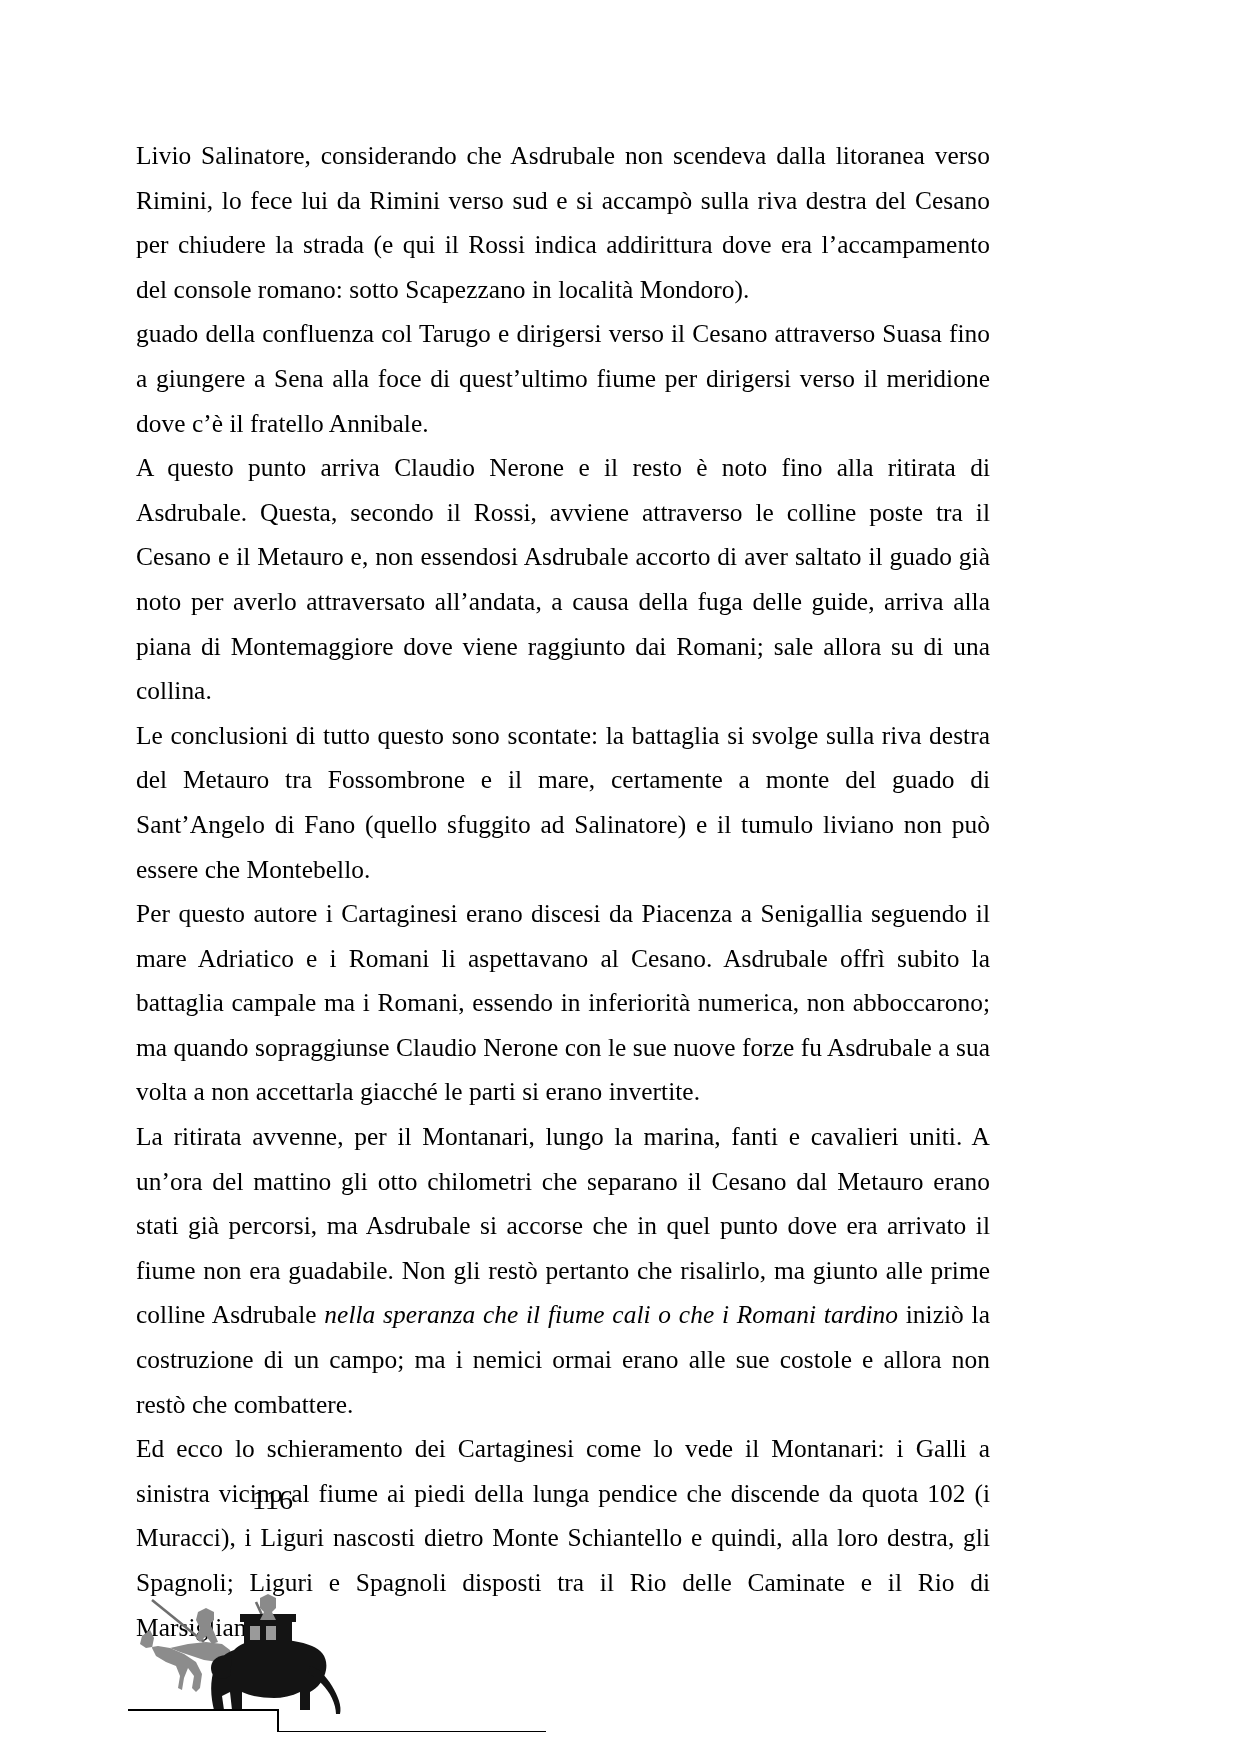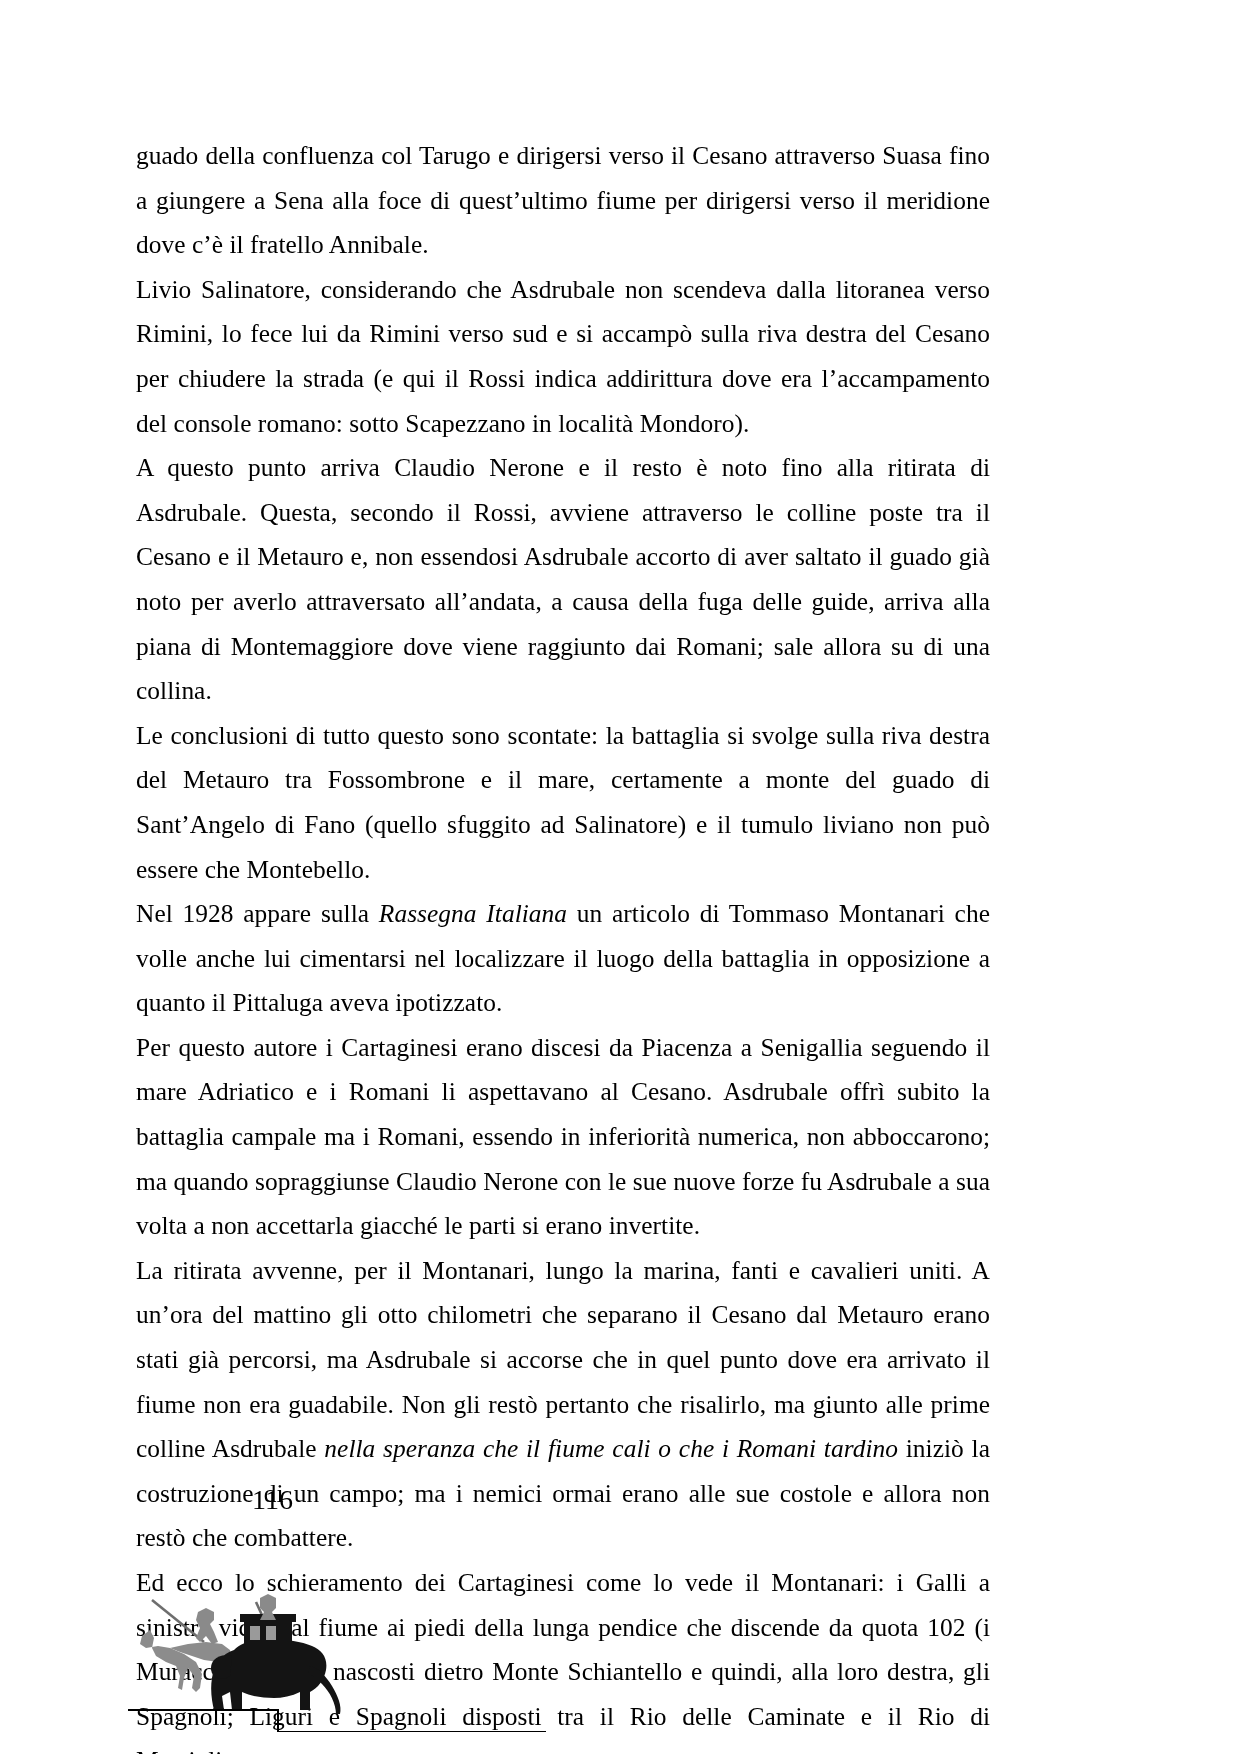--- a/index.html
+++ b/index.html
@@ -69,29 +69,28 @@
     text-align: right;
   }
 </style>
 </head>
 <body>
 
 <div class="page">
 
   <div class="text-column">
 
+    <p class="para">Livio Salinatore, considerando che Asdrubale non scendeva dalla litoranea verso Rimini, lo fece lui da Rimini verso sud e si accampò sulla riva destra del Cesano per chiudere la strada (e qui il Rossi indica addirittura dove era l’accampamento del console romano: sotto Scapezzano in località Mondoro).</p>
+
     <p class="para">guado della confluenza col Tarugo e dirigersi verso il Cesano attraverso Suasa fino a giungere a Sena alla foce di quest’ultimo fiume per dirigersi verso il meridione dove c’è il fratello Annibale.</p>
-
-    <p class="para">Livio Salinatore, considerando che Asdrubale non scendeva dalla litoranea verso Rimini, lo fece lui da Rimini verso sud e si accampò sulla riva destra del Cesano per chiudere la strada (e qui il Rossi indica addirittura dove era l’accampamento del console romano: sotto Scapezzano in località Mondoro).</p>
 
     <p class="para">A questo punto arriva Claudio Nerone e il resto è noto fino alla ritirata di Asdrubale. Questa, secondo il Rossi, avviene attraverso le colline poste tra il Cesano e il Metauro e, non essendosi Asdrubale accorto di aver saltato il guado già noto per averlo attraversato all’andata, a causa della fuga delle guide, arriva alla piana di Montemaggiore dove viene raggiunto dai Romani; sale allora su di una collina.</p>
 
     <p class="para">Le conclusioni di tutto questo sono scontate: la battaglia si svolge sulla riva destra del Metauro tra Fossombrone e il mare, certamente a monte del guado di Sant’Angelo di Fano (quello sfuggito ad Salinatore) e il tumulo liviano non può essere che Montebello.</p>
 
-    <p class="para"><span>Nel 1928 appare sulla </span><span class="it">Rassegna Italiana</span><span> un articolo di Tommaso Montanari che volle anche lui cimentarsi nel localizzare il luogo della battaglia in opposizione a quanto il Pittaluga aveva ipotizzato.</span></p>
 
     <p class="para">Per questo autore i Cartaginesi erano discesi da Piacenza a Senigallia seguendo il mare Adriatico e i Romani li aspettavano al Cesano. Asdrubale offrì subito la battaglia campale ma i Romani, essendo in inferiorità numerica, non abboccarono; ma quando sopraggiunse Claudio Nerone con le sue nuove forze fu Asdrubale a sua volta a non accettarla giacché le parti si erano invertite.</p>
 
     <p class="para"><span>La ritirata avvenne, per il Montanari, lungo la marina, fanti e cavalieri uniti. A un’ora del mattino gli otto chilometri che separano il Cesano dal Metauro erano stati già percorsi, ma Asdrubale si accorse che in quel punto dove era arrivato il fiume non era guadabile. Non gli restò pertanto che risalirlo, ma giunto alle prime colline Asdrubale </span><span class="it">nella speranza che il fiume cali o che i Romani tardino</span><span> iniziò la costruzione di un campo; ma i nemici ormai erano alle sue costole e allora non restò che combattere.</span></p>
 
     <p class="para">Ed ecco lo schieramento dei Cartaginesi come lo vede il Montanari: i Galli a sinistra vicino al fiume ai piedi della lunga pendice che discende da quota 102 (i Muracci), i Liguri nascosti dietro Monte Schiantello e quindi, alla loro destra, gli Spagnoli; Liguri e Spagnoli disposti tra il Rio delle Caminate e il Rio di Marsigliano.</p>
 
   </div>
 
   <div class="footer">

